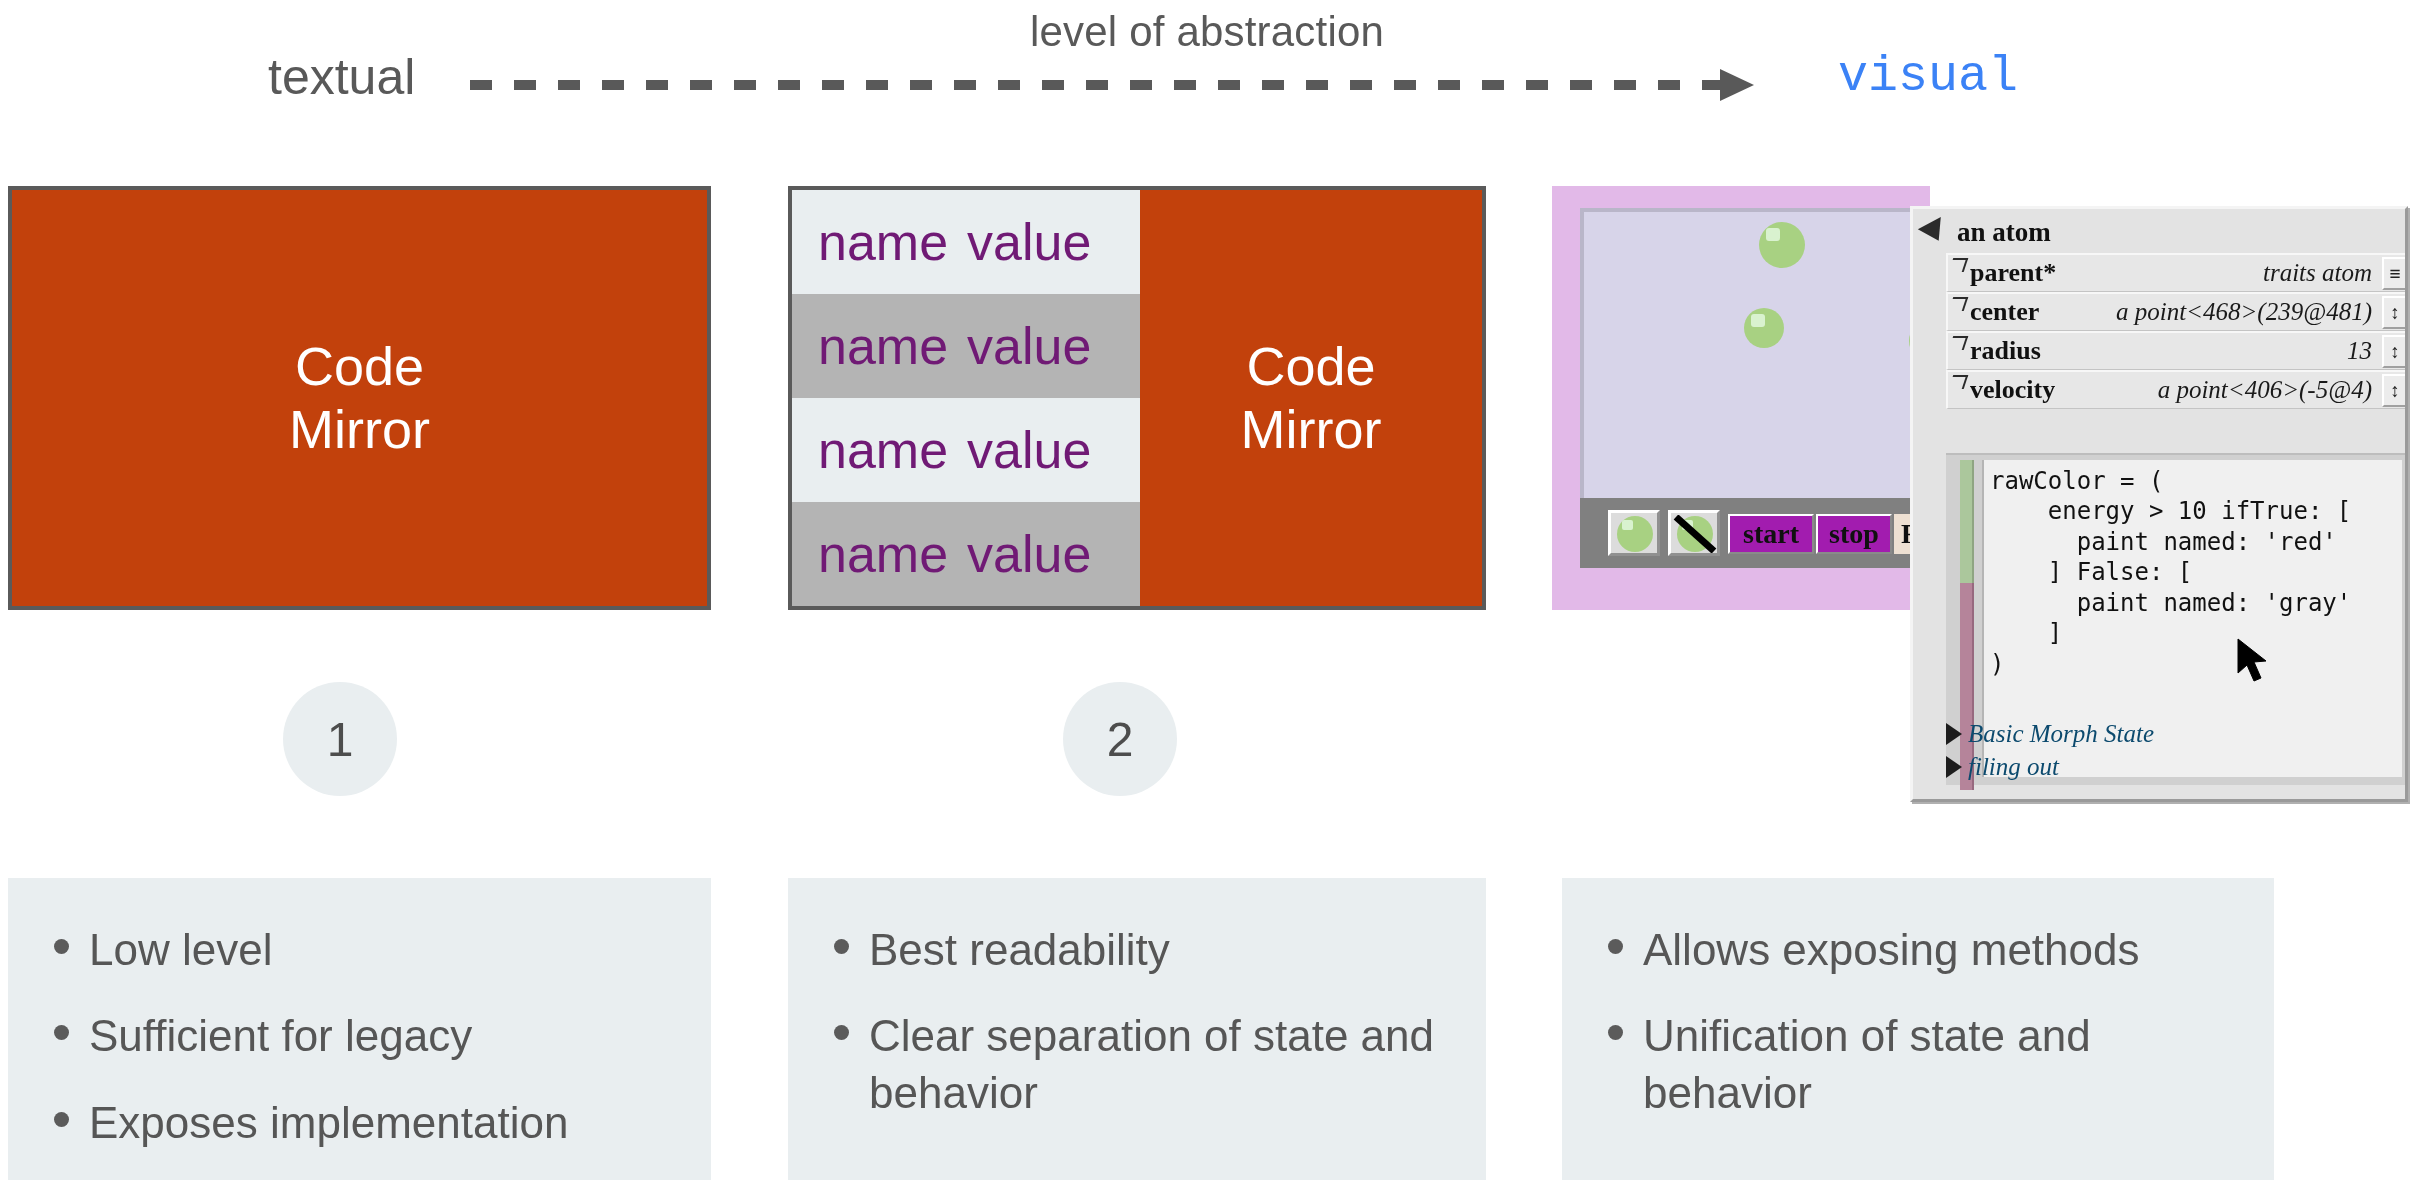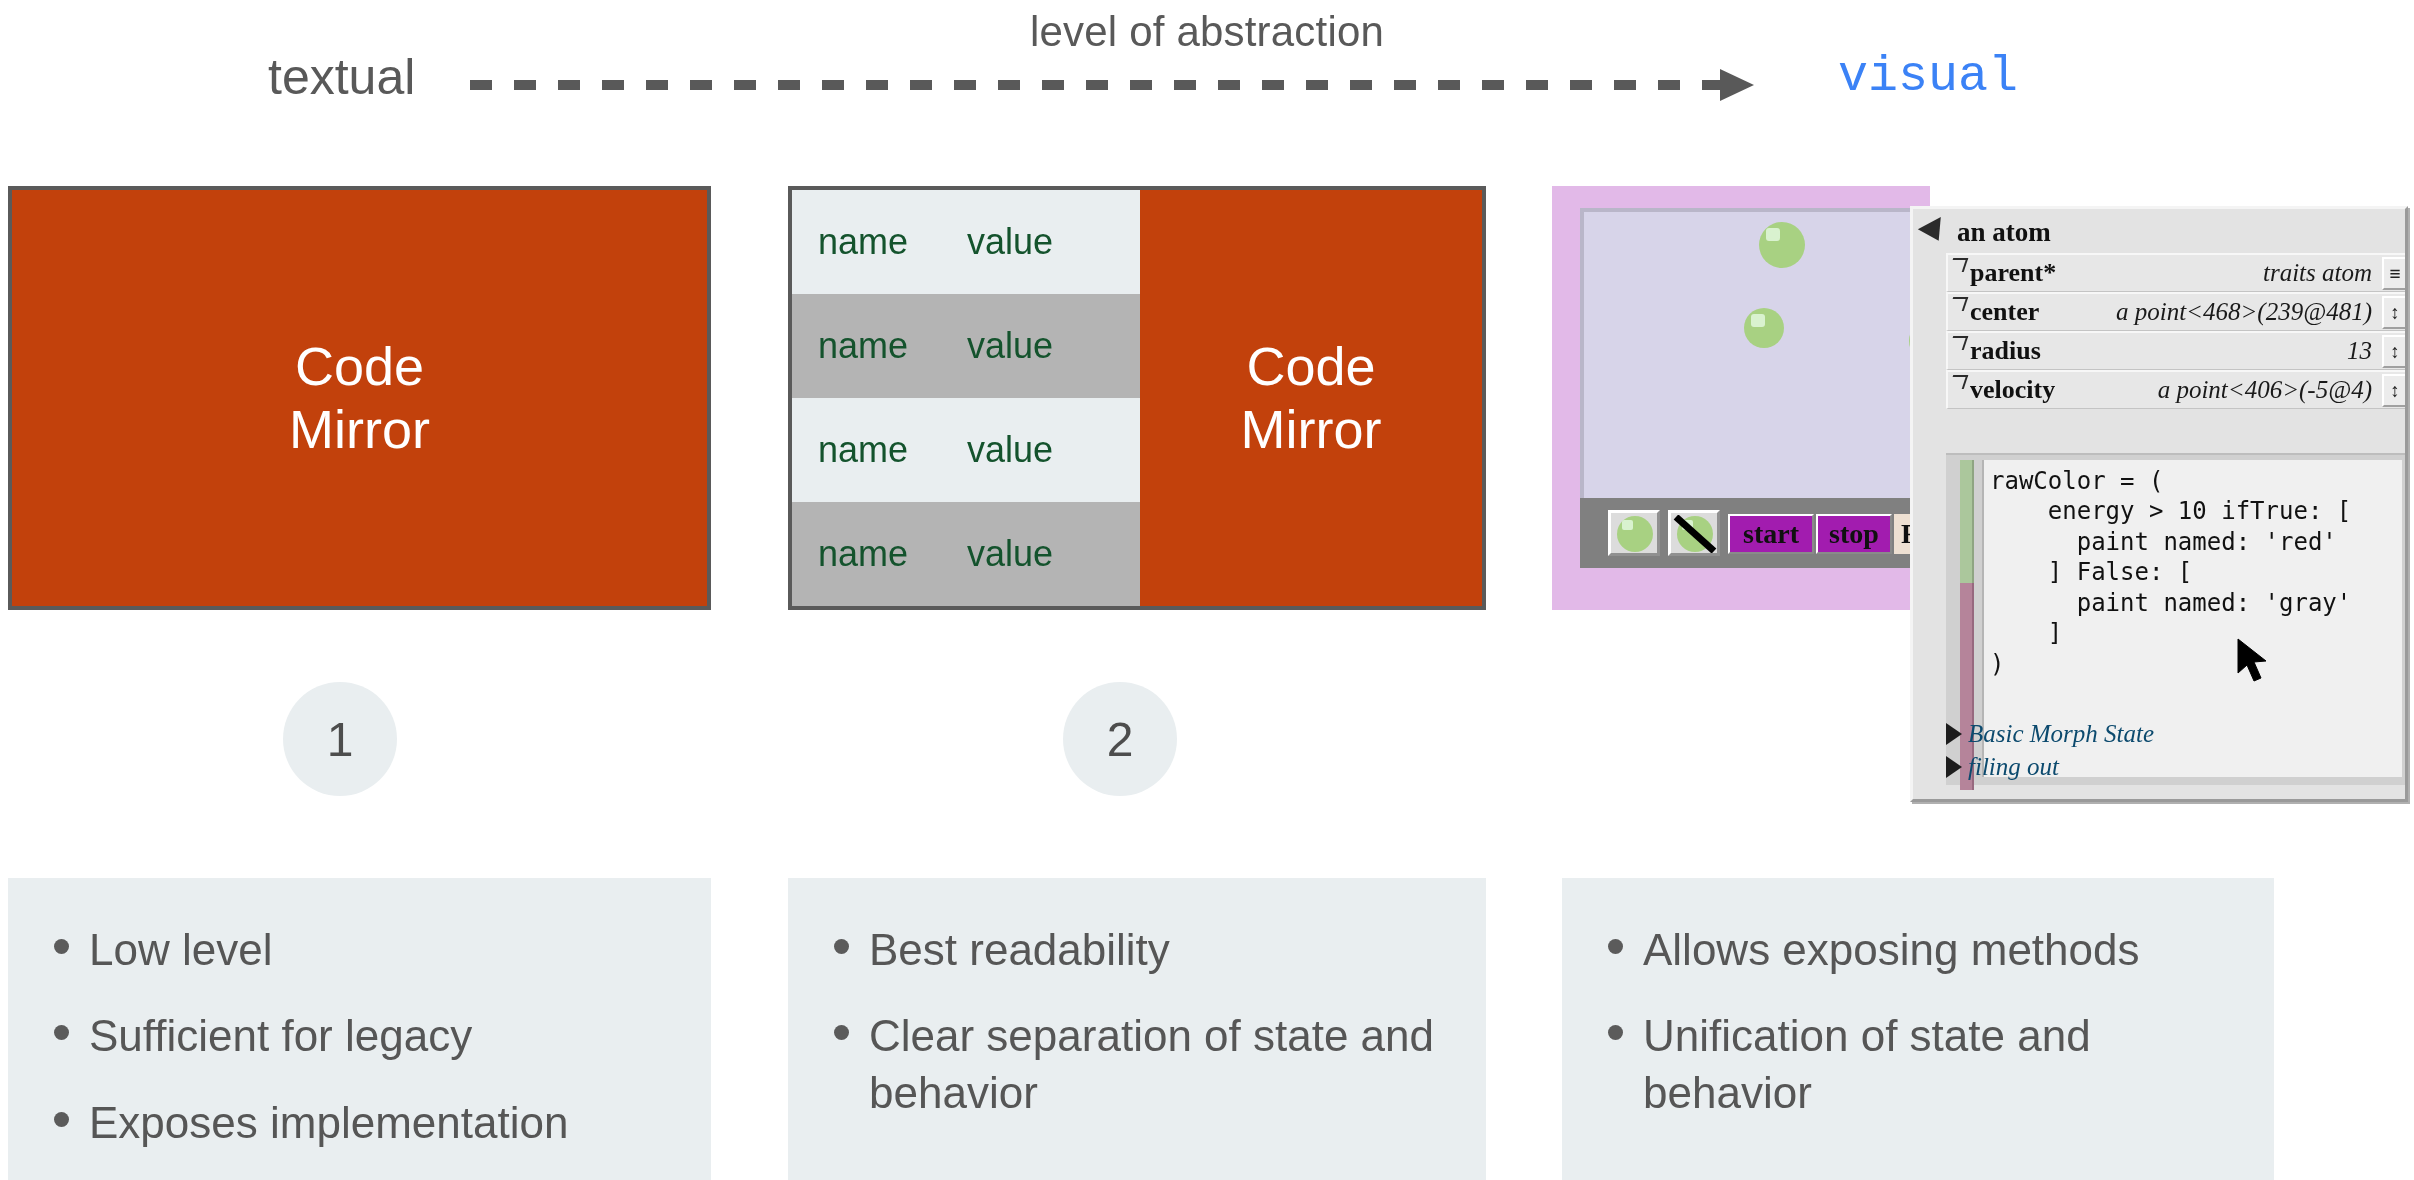--- a/index.html
+++ b/index.html
@@ -35,21 +35,21 @@
   #panel-1{left:8px;width:703px;}
   #panel-2{left:788px;width:698px;}
   .pane-light{background:#e9eef0;height:100%;display:flex;align-items:center;justify-content:center;}
   .pane-dark{background:#c2410c;height:100%;flex:1;display:flex;align-items:center;justify-content:center;}
   .pane-label{font-size:54px;line-height:1.16;text-align:center;color:#1a1a1a;}
   .pane-dark .pane-label{color:#ffffff;}
   
   #panel-1 .pane-light{width:348px;}
   
   #panel-2 .table-pane{width:348px;height:100%;display:flex;flex-direction:column;}
-  .trow{flex:1;display:flex;align-items:center;font-size:36px;color:#14532d;}
+  .trow{flex:1;display:flex;align-items:center;font-size:52px;color:#701a75;}
   .trow.odd{background:#e9eef0;}
   .trow.even{background:#b4b4b4;}
   .tcell-name{width:175px;padding-left:26px;box-sizing:border-box;}
   .tcell-value{flex:1;}
   
   #panel-3{position:absolute;left:1552px;top:186px;width:378px;height:424px;
            background:#e2b9e8;box-sizing:border-box;padding:18px;}
   #sim-canvas{position:absolute;left:1580px;top:208px;width:400px;height:290px;
               background:#d7d4e9;border-top:4px solid #b9b6c9;border-left:4px solid #b9b6c9;
               box-sizing:border-box;overflow:hidden;}

